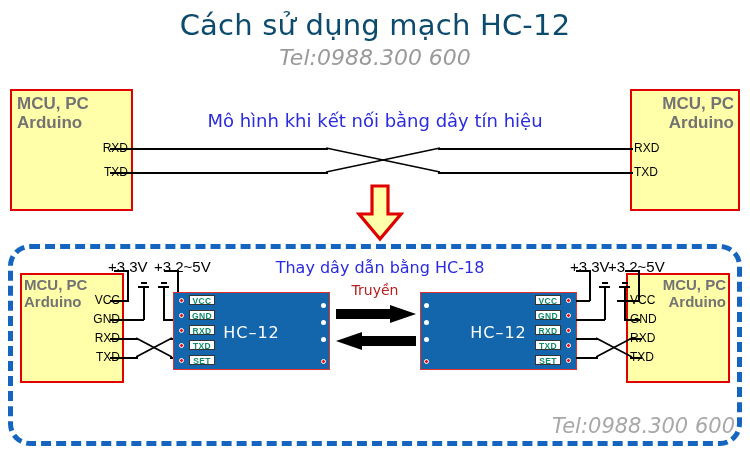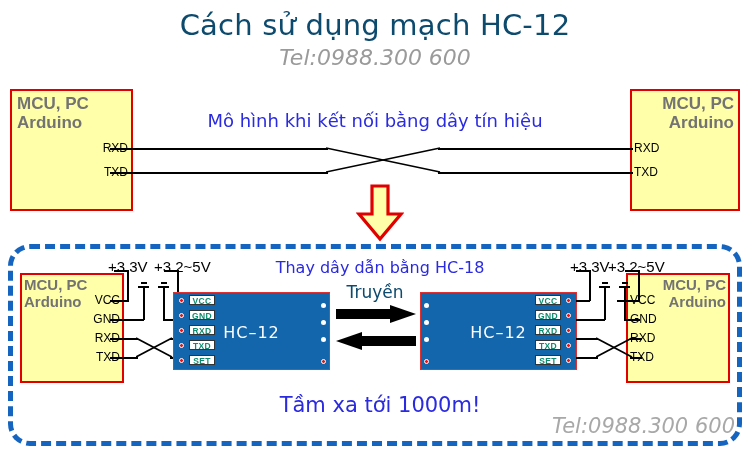--- a/index.html
+++ b/index.html
@@ -150,23 +150,23 @@
     color: #000000;
     font-family: "Liberation Sans", sans-serif;
     font-size: 15px;
     white-space: nowrap;
   }
   .gnd-stem { position: absolute; background: #000; width: 1.5px; height: 9px; }
   .gnd-b1 { position: absolute; background: #000; height: 1.5px; width: 11px; }
   .gnd-b2 { position: absolute; background: #000; height: 1.5px; width: 6px; }
   .dir-label {
     position: absolute;
-    color: #0c4a6e;
-    font-family: "DejaVu Sans", sans-serif;
-    font-size: 17px;
+    color: #b91c1c;
+    font-family: "DejaVu Sans", sans-serif;
+    font-size: 14px;
     text-align: center;
     white-space: nowrap;
   }
 
   
   #down-arrow { left: 356px; top: 184px; }
 </style>
 </head>
 <body>
 
@@ -339,16 +339,15 @@
 
   <div class="abs wire" style="left:576px; top:338px; width:22px;"></div>
   <div class="abs wire" style="left:576px; top:357px; width:22px;"></div>
   <svg class="abs" style="left:596px; top:334px;" width="38" height="28">
     <line x1="0" y1="4" x2="36" y2="23" stroke="#000" stroke-width="1.6"></line>
     <line x1="0" y1="23" x2="36" y2="4" stroke="#000" stroke-width="1.6"></line>
   </svg>
   <div class="abs wire" style="left:630px; top:338px; width:12px;"></div>
   <div class="abs wire" style="left:630px; top:357px; width:12px;"></div>
 
-  <div class="abs blue-cap" id="cap-range">Tầm xa tới 1000m!</div>
   <div class="abs" id="tel-bottom">Tel:0988.300 600</div>
 
 </div>
 
 </body></html>

